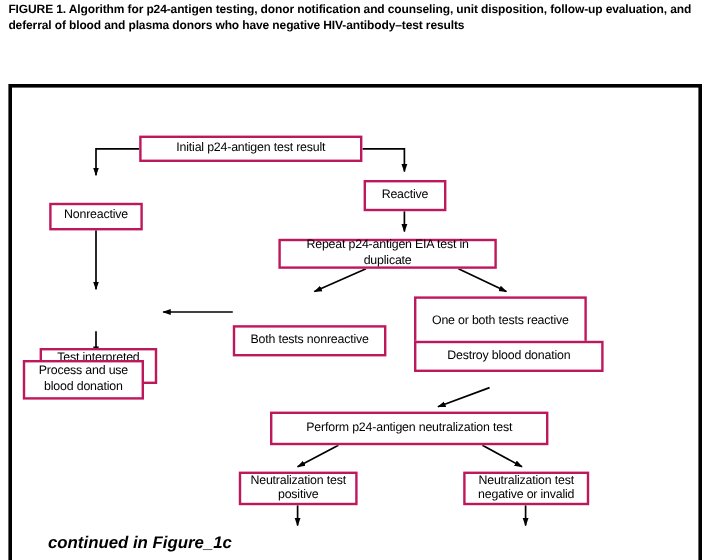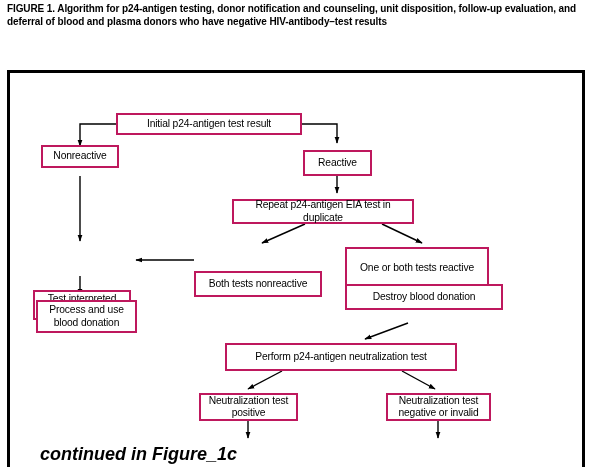--- a/index.html
+++ b/index.html
@@ -73,21 +73,21 @@
     padding: 0 4px;
     letter-spacing: -0.15px;
     white-space: pre-line;
   }
 
   
   #continued-note {
     position: absolute;
     left: 30px;
     top: 371px;
-    font-size: 18px;
+    font-size: 14px;
     font-weight: bold;
     font-style: italic;
     color: #000000;
     letter-spacing: 0px;
   }
 </style>
 </head>
 <body>
 
 <div id="caption">FIGURE 1. Algorithm for p24-antigen testing, donor notification and counseling, unit disposition, follow-up evaluation, and deferral of blood and plasma donors who have negative HIV-antibody–test results</div>
@@ -155,34 +155,34 @@
         <path d="M 238 348 L 238 365" fill="none" stroke="#000000" stroke-width="1.4" marker-end="url(#arrowhead)"></path>
       </g>
 
       <g>
         <path d="M 428 348 L 428 365" fill="none" stroke="#000000" stroke-width="1.4" marker-end="url(#arrowhead)"></path>
       </g>
     </svg>
 
     <div class="node" style="left:106px;top:40px;width:186px;height:22px;">Initial p24-antigen test result</div>
 
-    <div class="node" style="left:31px;top:72px;width:78px;height:23px;">Nonreactive</div>
+    <div class="node" style="left:31px;top:96px;width:78px;height:23px;">Nonreactive</div>
 
     <div class="node" style="left:293px;top:77px;width:69px;height:26px;">Reactive</div>
 
     <div class="node" style="left:222px;top:126px;width:182px;height:25px;">Repeat p24-antigen EIA test in duplicate</div>
 
     <div class="node" style="left:184px;top:174px;width:128px;height:26px;margin-top:24px;">Both tests nonreactive</div>
 
     <div class="node" style="left:335px;top:174px;width:144px;height:42px;">One or both tests reactive</div>
 
     <div class="node" style="left:23px;top:173px;width:98px;height:30px;margin-top:44px;">Test interpreted
 as negative</div>
 
-    <div class="node" style="left:26px;top:227px;width:101px;height:33px;">Process and use
+    <div class="node" style="left:9px;top:227px;width:101px;height:33px;">Process and use
 blood donation</div>
 
     <div class="node" style="left:335px;top:211px;width:158px;height:26px;">Destroy blood donation</div>
 
     <div class="node" style="left:215px;top:270px;width:232px;height:28px;">Perform p24-antigen neutralization test</div>
 
     <div class="node" style="left:189px;top:320px;width:99px;height:28px;">Neutralization test
 positive</div>
 
     <div class="node" style="left:376px;top:320px;width:105px;height:28px;">Neutralization test

